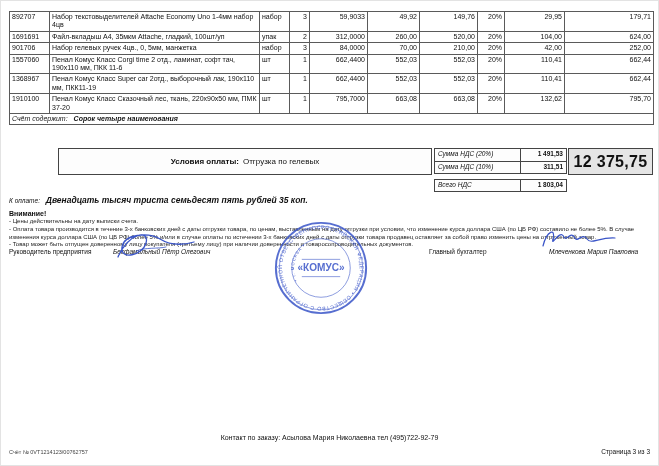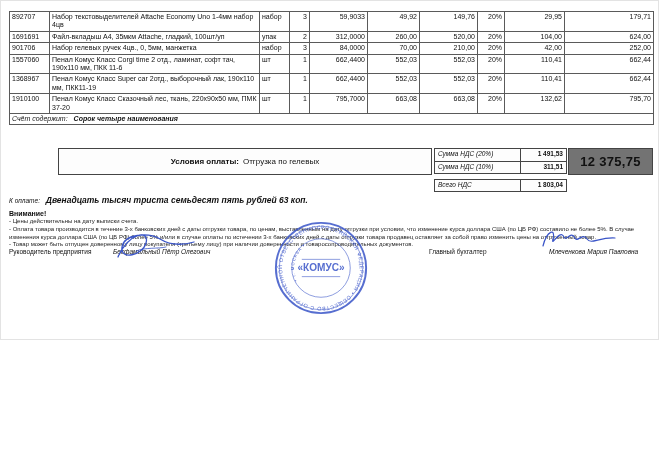--- a/index.html
+++ b/index.html
@@ -1,19 +1,19 @@
 <!DOCTYPE html>
 <html><head>
 <meta charset="utf-8">
 <style>
   * { margin:0; padding:0; box-sizing:border-box; }
   html,body { background:#fff; }
   body { font-family:"Liberation Sans", sans-serif; color:#111; }
   .page {
-    position:relative; width:659px; height:340px; background:#fff;
+    position:relative; width:659px; height:466px; background:#fff;
     border:1px solid #e3e3e3; overflow:hidden;padding-left:40px;
   }
   
   table.items { position:absolute; top:10px; left:8px; width:644px;
     border-collapse:collapse; font-size:7px; table-layout:fixed; }
   table.items td { border:1px solid #5a5a5a; padding:1px 2px; vertical-align:top; line-height:1.2; }
   td.r { text-align:right; white-space:nowrap; }
   td.code { white-space:nowrap; }
   tr.contains-row td { font-style:italic; }
   .contains-value { font-weight:bold; margin-left:4px; }
@@ -26,21 +26,21 @@
   .vat-row .vl { flex:1; border:1px solid #444; border-bottom:none; font-size:6.5px;
     font-style:italic; padding:1px 3px; background:#fdfdfd; }
   .vat-row .vv { width:46px; border:1px solid #444; border-left:none; border-bottom:none;
     font-size:6.5px; font-weight:bold; text-align:right; padding:1px 3px; background:#fdfdfd; }
   .vat-row.r2 .vl, .vat-row.r2 .vv { border-bottom:1px solid #444; }
   .vat-row.r3 { top:178px; }
   .vat-row.r3 .vl, .vat-row.r3 .vv { border:1px solid #444; }
   .vat-row.r3 .vv { border-left:none; }
   .grand-box { position:absolute; top:147px; left:567px; width:85px; height:27px;
     border:1px solid #444; display:flex; align-items:center; justify-content:center;
-    font-size:13px; font-weight:bold; letter-spacing:.3px; background:#737373; }
+    font-size:16px; font-weight:bold; letter-spacing:.3px; background:#e5e5e5; }
   
   .due-line { position:absolute; top:194px; left:8px; font-size:6.5px; font-style:italic; }
   .due-line .amt { font-size:8.5px; font-weight:bold; margin-left:4px; }
   .notice-title { position:absolute; top:209px; left:8px; font-size:7px; font-weight:bold; }
   .notice-lines { position:absolute; top:217px; left:8px; width:644px;
     font-size:6px; line-height:1.3; color:#222; }
   
   .sig-label { position:absolute; top:247px; font-size:6.5px; }
   .sig-name  { position:absolute; top:247px; font-size:6.5px; font-style:italic; }
   .sig-svg { position:absolute; }
@@ -164,21 +164,21 @@
     <span class="vv">311,51</span>
   </div>
   <div class="vat-row r3">
     <span class="vl">Всего НДС</span>
     <span class="vv">1 803,04</span>
   </div>
   <div class="grand-box">12 375,75</div>
 
   <div class="due-line">
     <span>К оплате:</span>
-    <span class="amt">Двенадцать тысяч триста семьдесят пять рублей 63 коп.</span>
+    <span class="amt">Двенадцать тысяч триста семьдесят пять рублей 35 коп.</span>
   </div>
 
   <div class="notice-title">Внимание!</div>
   <div class="notice-lines">
     <div>- Цены действительны на дату выписки счета.</div>
     <div>- Оплата товара производится в течение 3-х банковских дней с даты отгрузки товара, по ценам, выставленным на дату отгрузки при условии, что изменение курса доллара США (по ЦБ РФ) составило не более 5%. В случае изменения курса доллара США (по ЦБ РФ) более 5% и/или в случае оплаты по истечении 3-х банковских дней с даты отгрузки товара продавец оставляет за собой право изменить цены на отгруженный товар.</div>
     <div>- Товар может быть отпущен доверенному лицу покупателя (третьему лицу) при наличии доверенности и товаросопроводительных документов.</div>
   </div>
 
   <span class="sig-label" style="left:8px">Руководитель предприятия</span>

